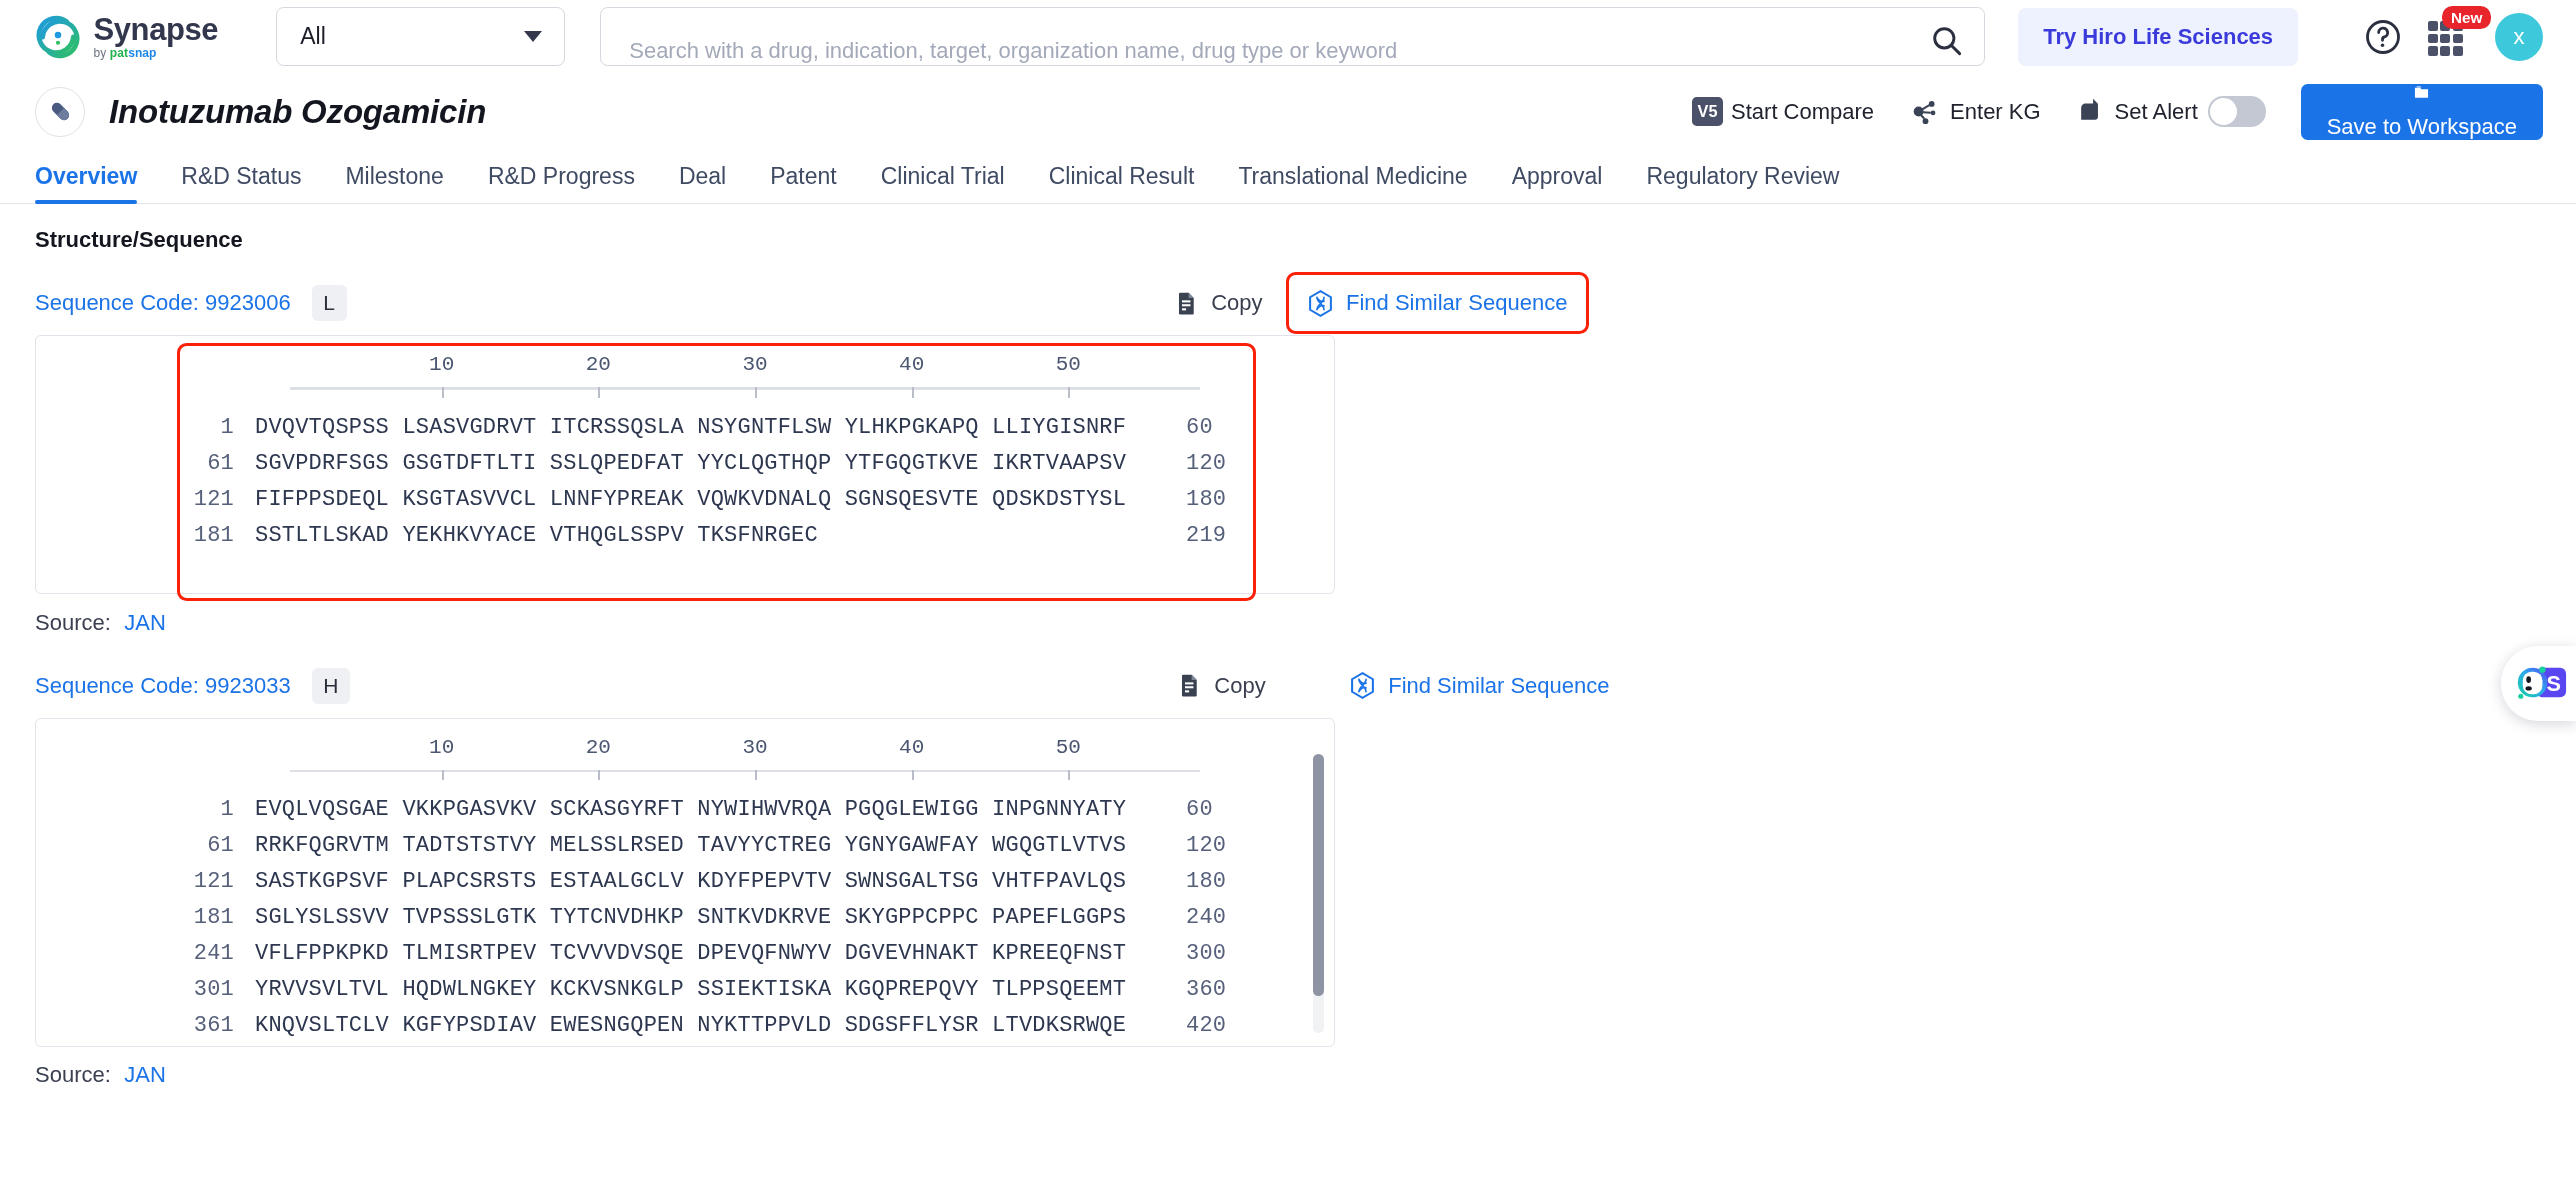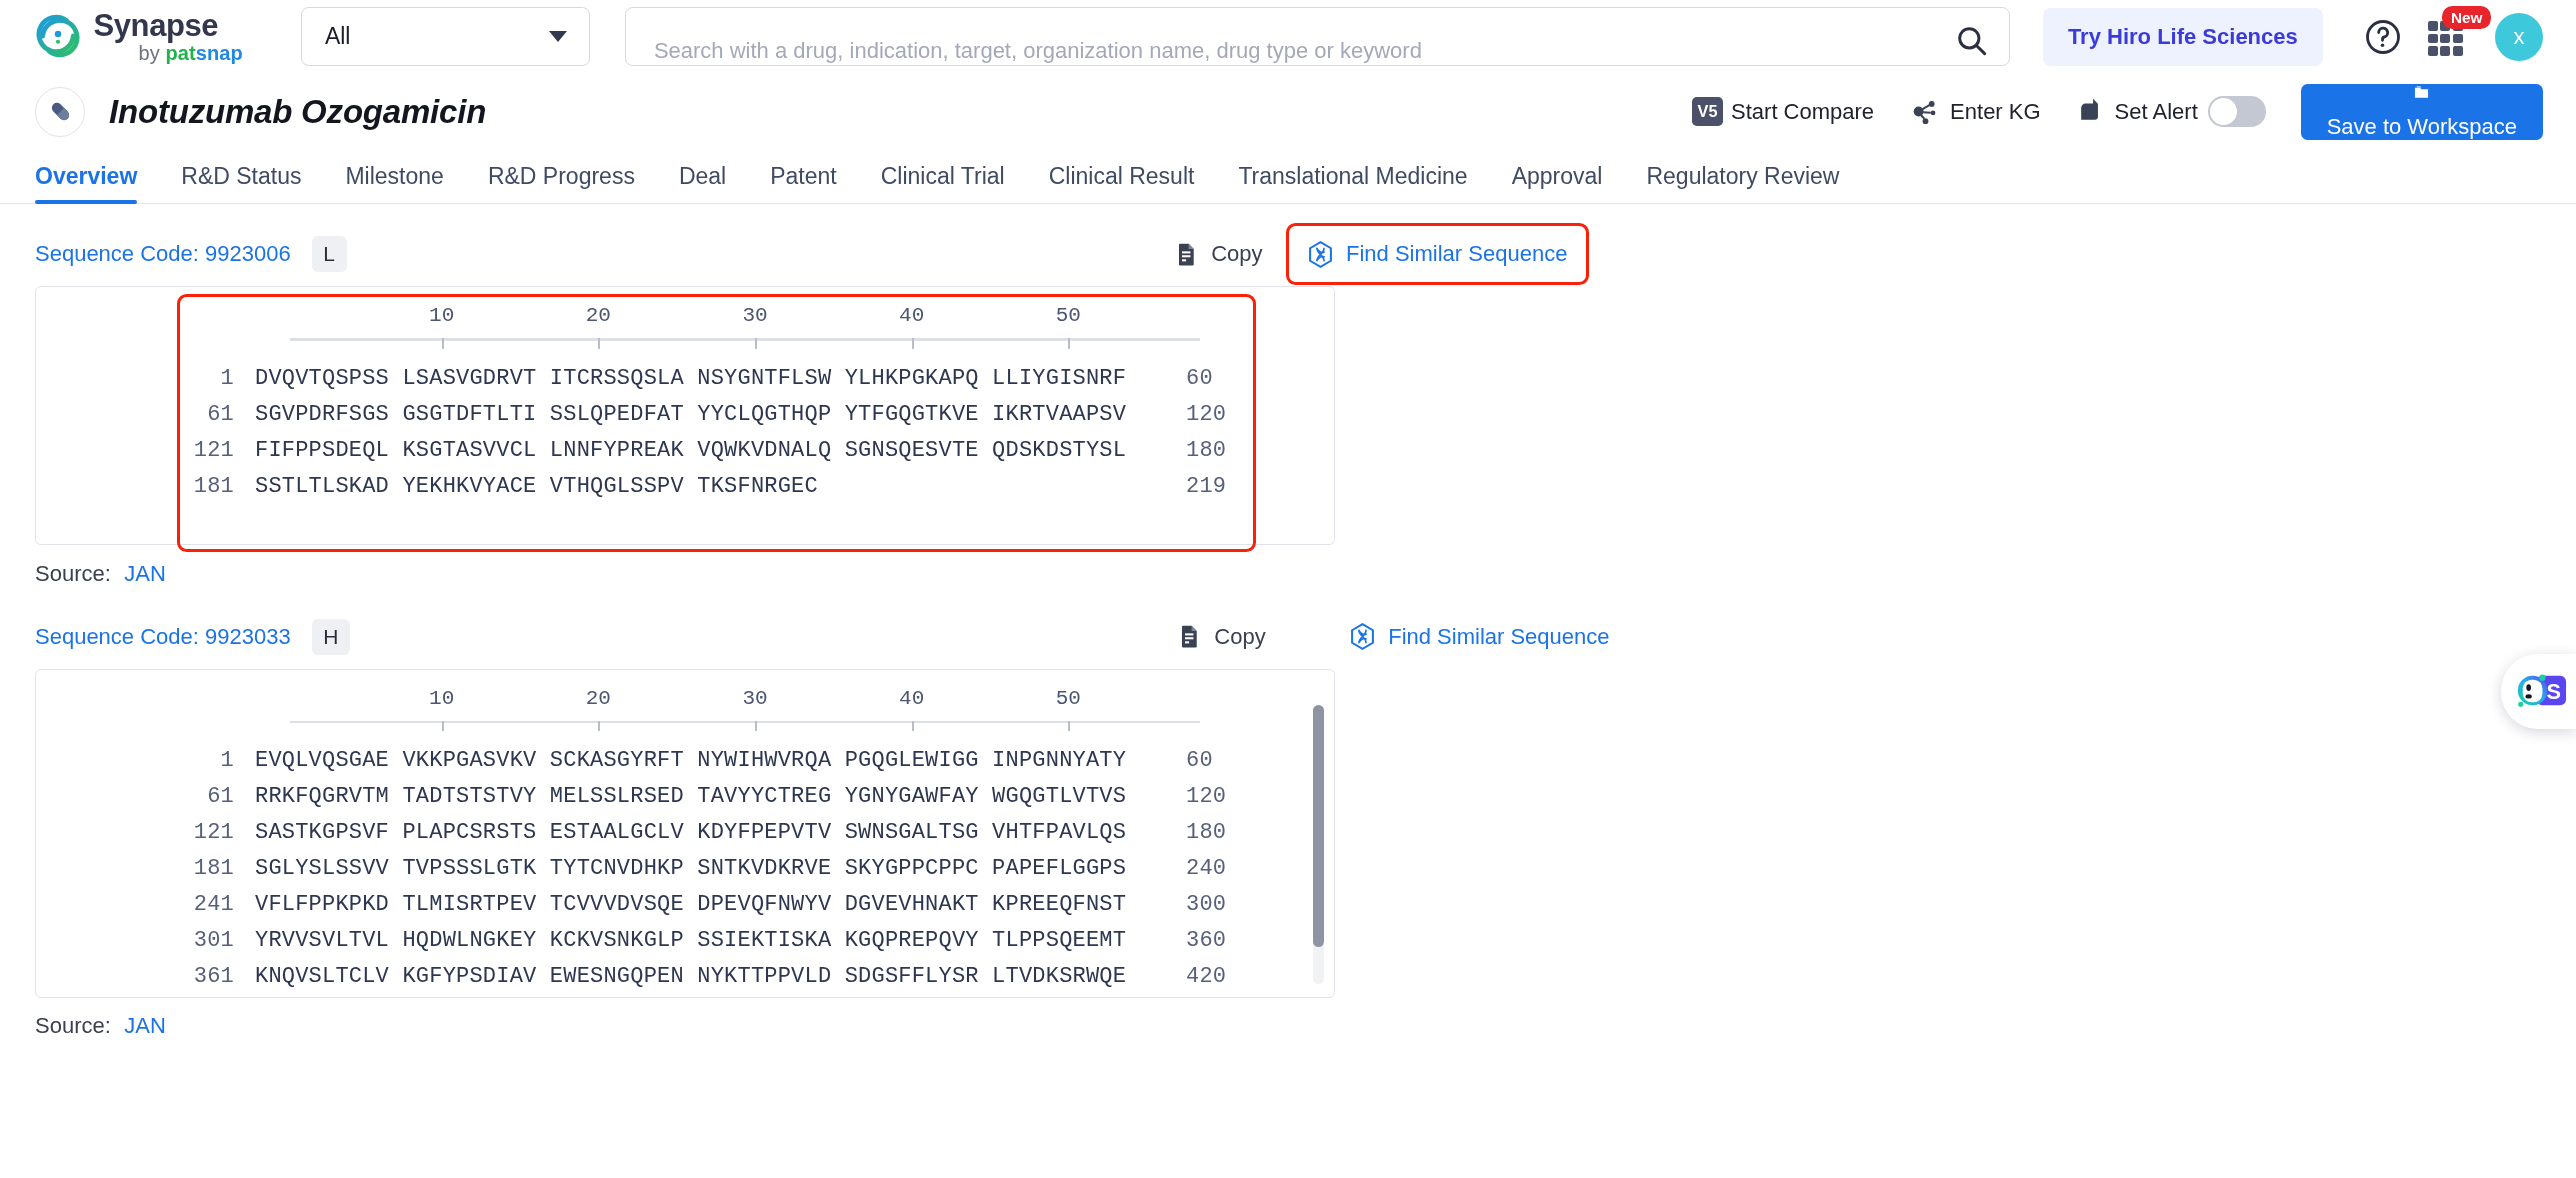--- a/index.html
+++ b/index.html
@@ -22,22 +22,22 @@
     position: relative;
   }
   .logo-wrap { display: flex; align-items: center; gap: 12.5px; flex: 0 0 auto; }
   .logo-mark { width: 46px; height: 46px; flex: 0 0 46px; }
   .logo-text { line-height: 1; }
   .logo-title {
     font-size: 31px; font-weight: 700; color: #33374d;
     letter-spacing: -0.4px; display: block;
   }
   .logo-sub {
-    font-size: 20px; display: block; margin-top: 1.9px;
-    font-weight: 700; letter-spacing: 0.1px; margin-left: 45px;
+    font-size: 12px; display: block; margin-top: 1.9px;
+    font-weight: 700; letter-spacing: 0.1px;
   }
   .logo-sub .by { color: #6b7280; font-weight: 400; }
   .logo-sub .pat { color: #22b14c; }
   .logo-sub .snap { color: #1e88e5; }
 
   .scope-select {
     margin-left: 58px;
     width: 289px; height: 59px;
     border: 1px solid #d4d8de; border-radius: 7.7px;
     display: flex; align-items: center; justify-content: space-between;
@@ -413,20 +413,21 @@
     <div class="tab">Deal</div>
     <div class="tab">Patent</div>
     <div class="tab">Clinical Trial</div>
     <div class="tab">Clinical Result</div>
     <div class="tab">Translational Medicine</div>
     <div class="tab">Approval</div>
     <div class="tab">Regulatory Review</div>
   </div>
 
 <div class="content">
+  <div class="section-title">Structure/Sequence</div>
   <div id="sequence-list">
       <div style="position: relative;">
         <div class="seq-head">
           <span class="seq-code">Sequence Code: 9923006</span>
           <span class="chain-tag">L</span>
           <div class="seq-tools">
             <div class="copy-btn">
               <svg width="29" height="29" viewBox="0 0 24 24">
                 <path d="M14.6 3.2l4.2 4.2V20a1 1 0 0 1-1 1H7.6a1 1 0 0 1-1-1V4.2a1 1 0 0 1 1-1z" fill="#3a4150"></path>
                 <path d="M14.6 3.2v4.2h4.2z" fill="#7d8698"></path>

